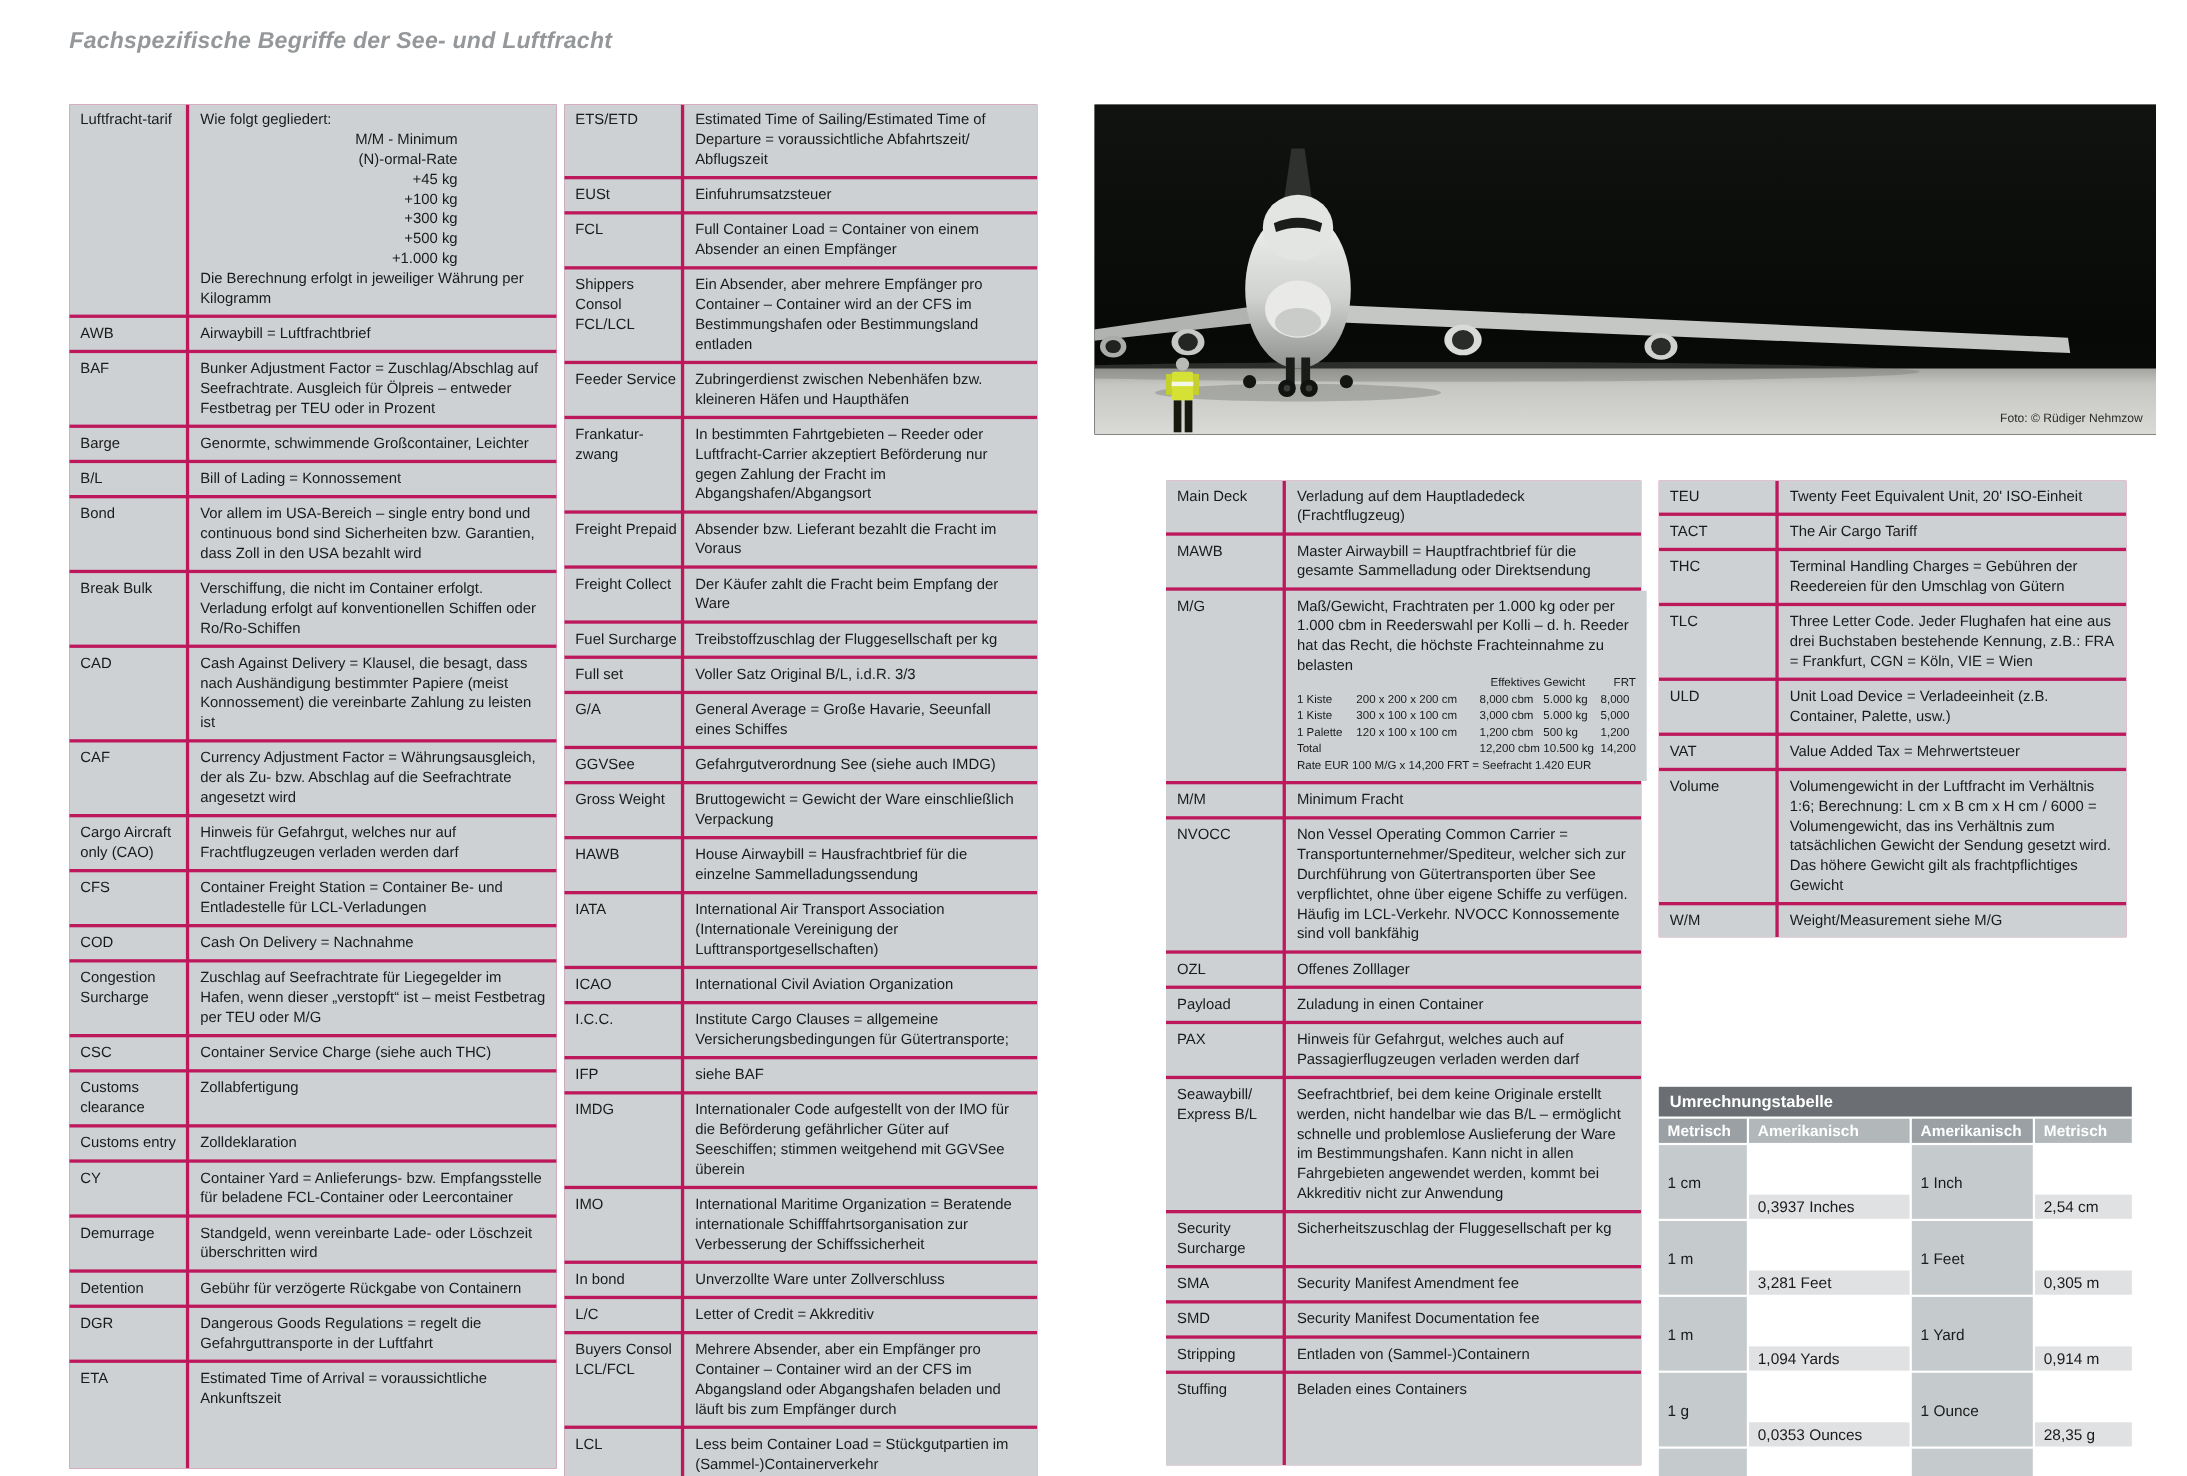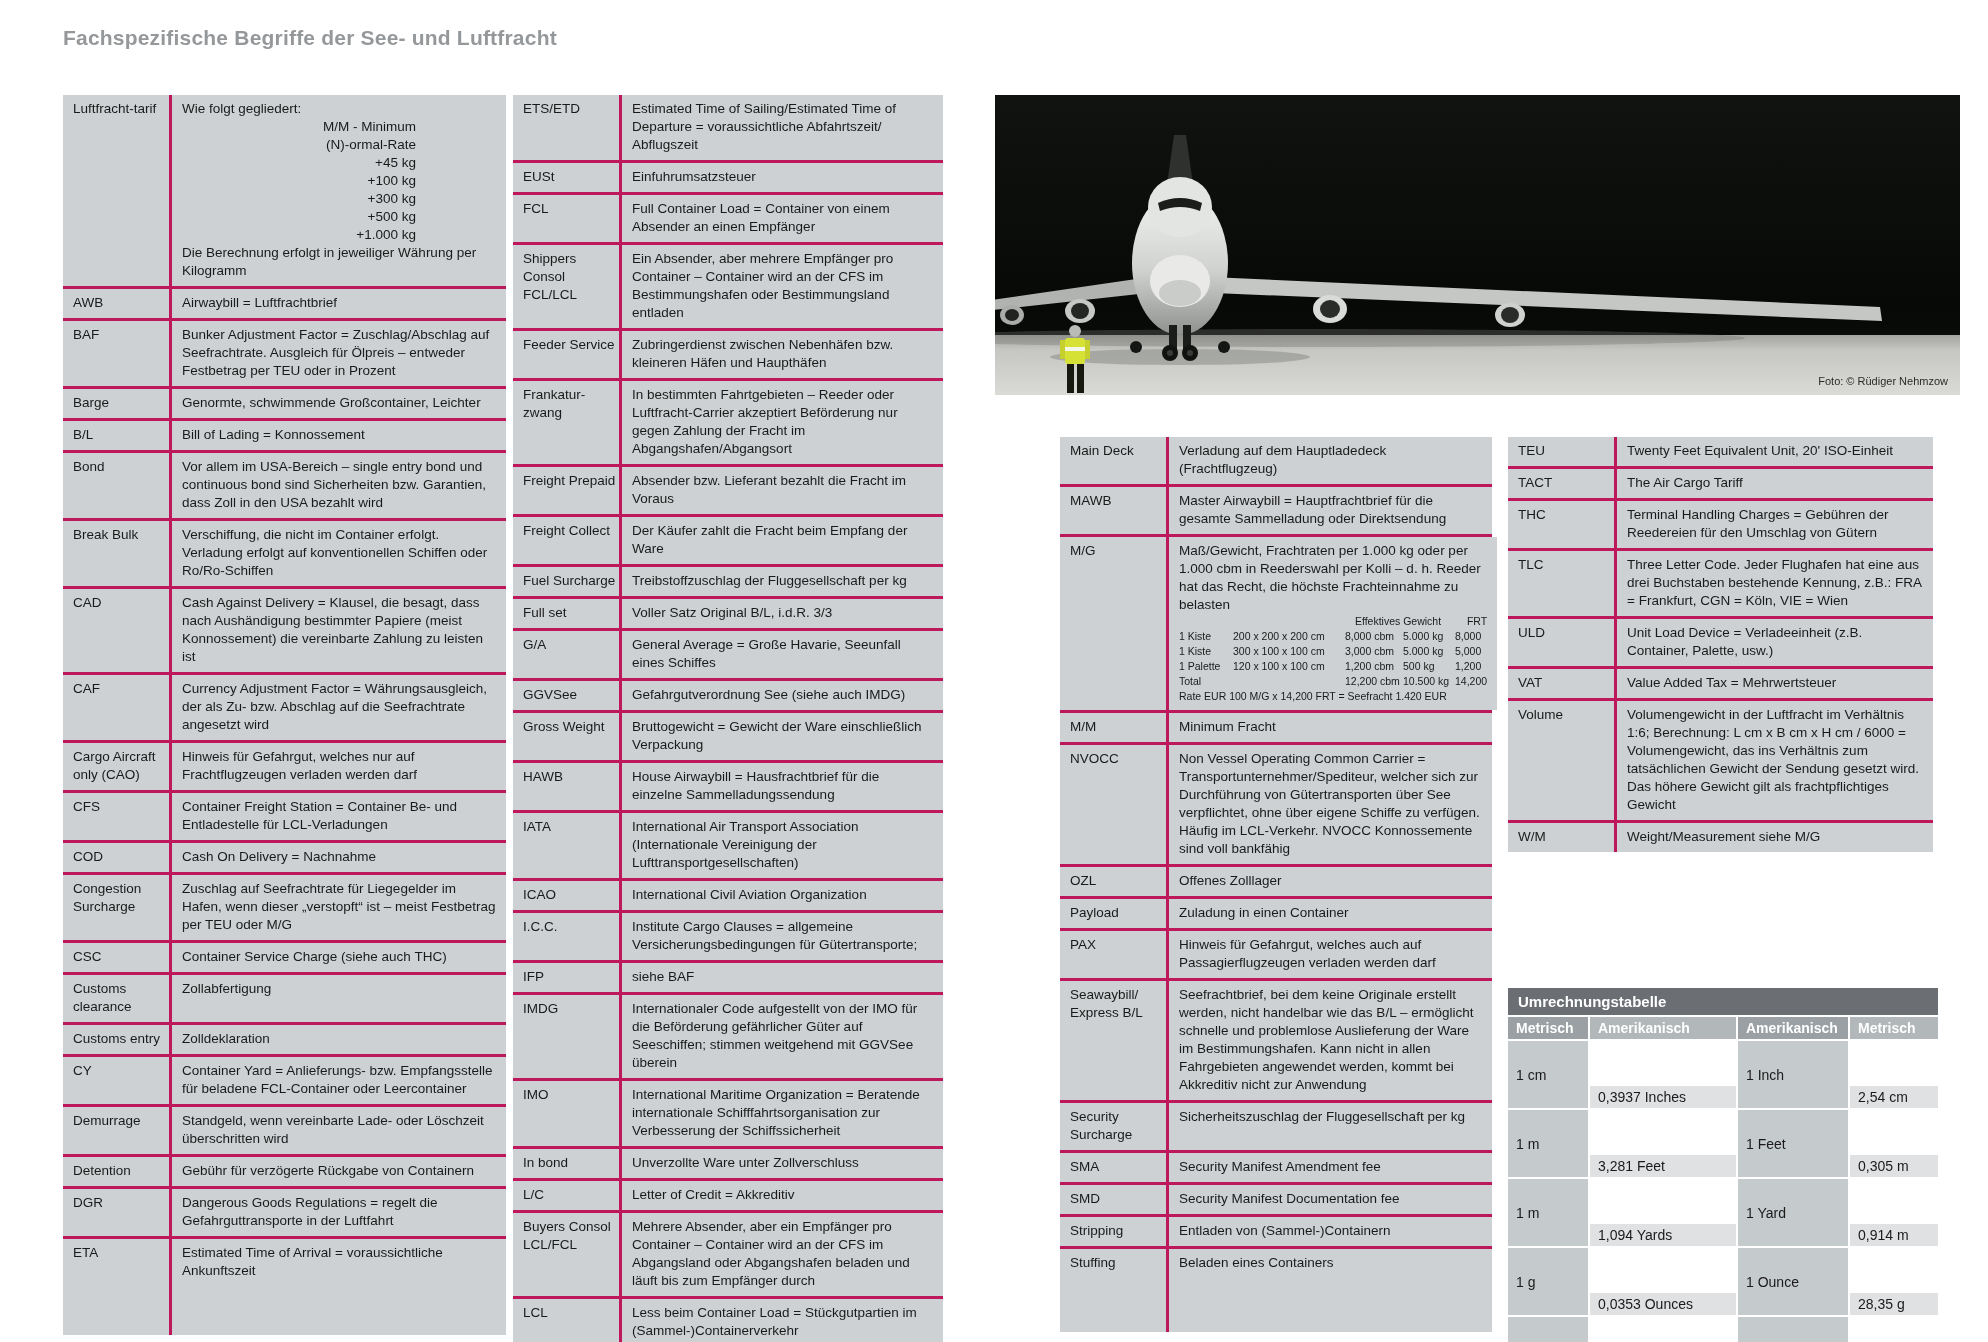--- a/index.html
+++ b/index.html
@@ -1,20 +1,20 @@
 <!DOCTYPE html>
 <html><head>
 <meta charset="utf-8">
 <style>
   html,body{margin:0;padding:0;background:#ffffff;}
   body{width:1988px;height:1342px;position:relative;overflow:hidden;
        font-family:"Liberation Sans",sans-serif;color:#1a1a1a;}
 
   .page-title{position:absolute;left:63px;top:26px;font-size:21px;font-weight:bold;
-              color:#95989a;letter-spacing:.2px;}
+              color:#95989a;letter-spacing:.2px;font-style:italic;}
 
   
   .g-col{position:absolute;display:flex;flex-direction:column;row-gap:3px;background:#be185d;}
   #col1{left:63px;top:95px;width:443px;min-height:1240px;}
   #col2{left:513px;top:95px;width:430px;min-height:1235px;}
   #col3{left:1060px;top:437px;width:432px;min-height:895px;}
   #col4{left:1508px;top:437px;width:425px;}
   .fill-last > .g-row:last-child{flex:1 0 auto;}
 
   .g-row{display:flex;column-gap:3px;}

